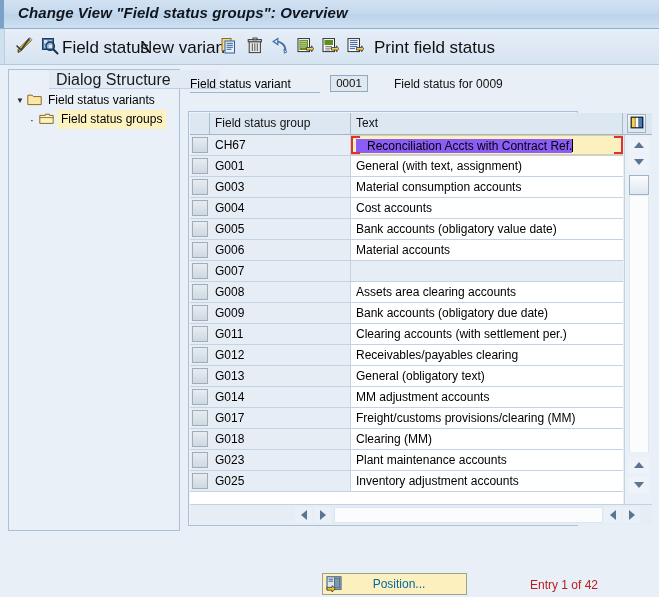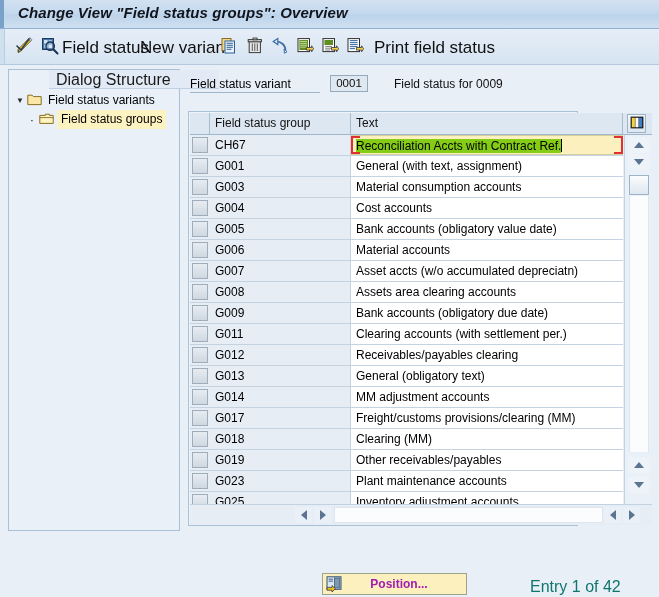--- a/index.html
+++ b/index.html
@@ -271,22 +271,22 @@
     white-space: nowrap;
     overflow: hidden;
   }
   
   .row.editing .cell-text {
     background: #fdf0bf;
     border-top: 1px solid #d8cfa0;
     border-bottom: 1px solid #d8cfa0;
   }
   .row.editing .cell-text .sel-text {
-    background: #84cc16;
-    padding: 0 0 0 0;
+    background: #8b5cf6;
+    padding: 0 0 0 11px;
   }
   .row.editing .cell-text .caret {
     display: inline-block;
     width: 1px;
     height: 13px;
     background: #000;
     vertical-align: -2px;
     margin-left: 0px;
   }
   .bracket {
@@ -396,29 +396,28 @@
   }
   #position-btn .pb-icon {
     width: 20px; height: 18px;
     margin-left: 1px;
     display: flex; align-items: center; justify-content: center;
   }
   #position-btn .pb-label {
     flex: 1;
     text-align: center;
     font-size: 12px;
-    color: #a21caf;
+    color: #0369a1;
     padding-right: 12px;
-    font-weight: bold;
   }
   #entry-status {
     position: absolute;
     left: 530px; top: 41px;
-    font-size: 16px;
-    color: #0f766e;
+    font-size: 12px;
+    color: #b91c1c;
     white-space: nowrap;
   }
 </style>
 </head>
 <body>
 
 <div id="titlebar">
   <div class="bar-accent"></div>
   <div id="title-text">Change View "Field status groups": Overview</div>
 </div>
@@ -618,21 +617,20 @@
           <div class="cell-text">Bank accounts (obligatory value date)</div>
         </div>
         <div class="row">
           <div class="cell-sel"></div>
           <div class="cell-group">G006</div>
           <div class="cell-text">Material accounts</div>
         </div>
         <div class="row">
           <div class="cell-sel"></div>
           <div class="cell-group">G007</div>
-          <div class="cell-text">Asset accts (w/o accumulated depreciatn)</div>
         </div>
         <div class="row">
           <div class="cell-sel"></div>
           <div class="cell-group">G008</div>
           <div class="cell-text">Assets area clearing accounts</div>
         </div>
         <div class="row">
           <div class="cell-sel"></div>
           <div class="cell-group">G009</div>
           <div class="cell-text">Bank accounts (obligatory due date)</div>
@@ -659,25 +657,20 @@
         </div>
         <div class="row">
           <div class="cell-sel"></div>
           <div class="cell-group">G017</div>
           <div class="cell-text">Freight/customs provisions/clearing (MM)</div>
         </div>
         <div class="row">
           <div class="cell-sel"></div>
           <div class="cell-group">G018</div>
           <div class="cell-text">Clearing (MM)</div>
-        </div>
-        <div class="row">
-          <div class="cell-sel"></div>
-          <div class="cell-group">G019</div>
-          <div class="cell-text">Other receivables/payables</div>
         </div>
         <div class="row">
           <div class="cell-sel"></div>
           <div class="cell-group">G023</div>
           <div class="cell-text">Plant maintenance accounts</div>
         </div>
         <div class="row">
           <div class="cell-sel"></div>
           <div class="cell-group">G025</div>
           <div class="cell-text">Inventory adjustment accounts</div>

